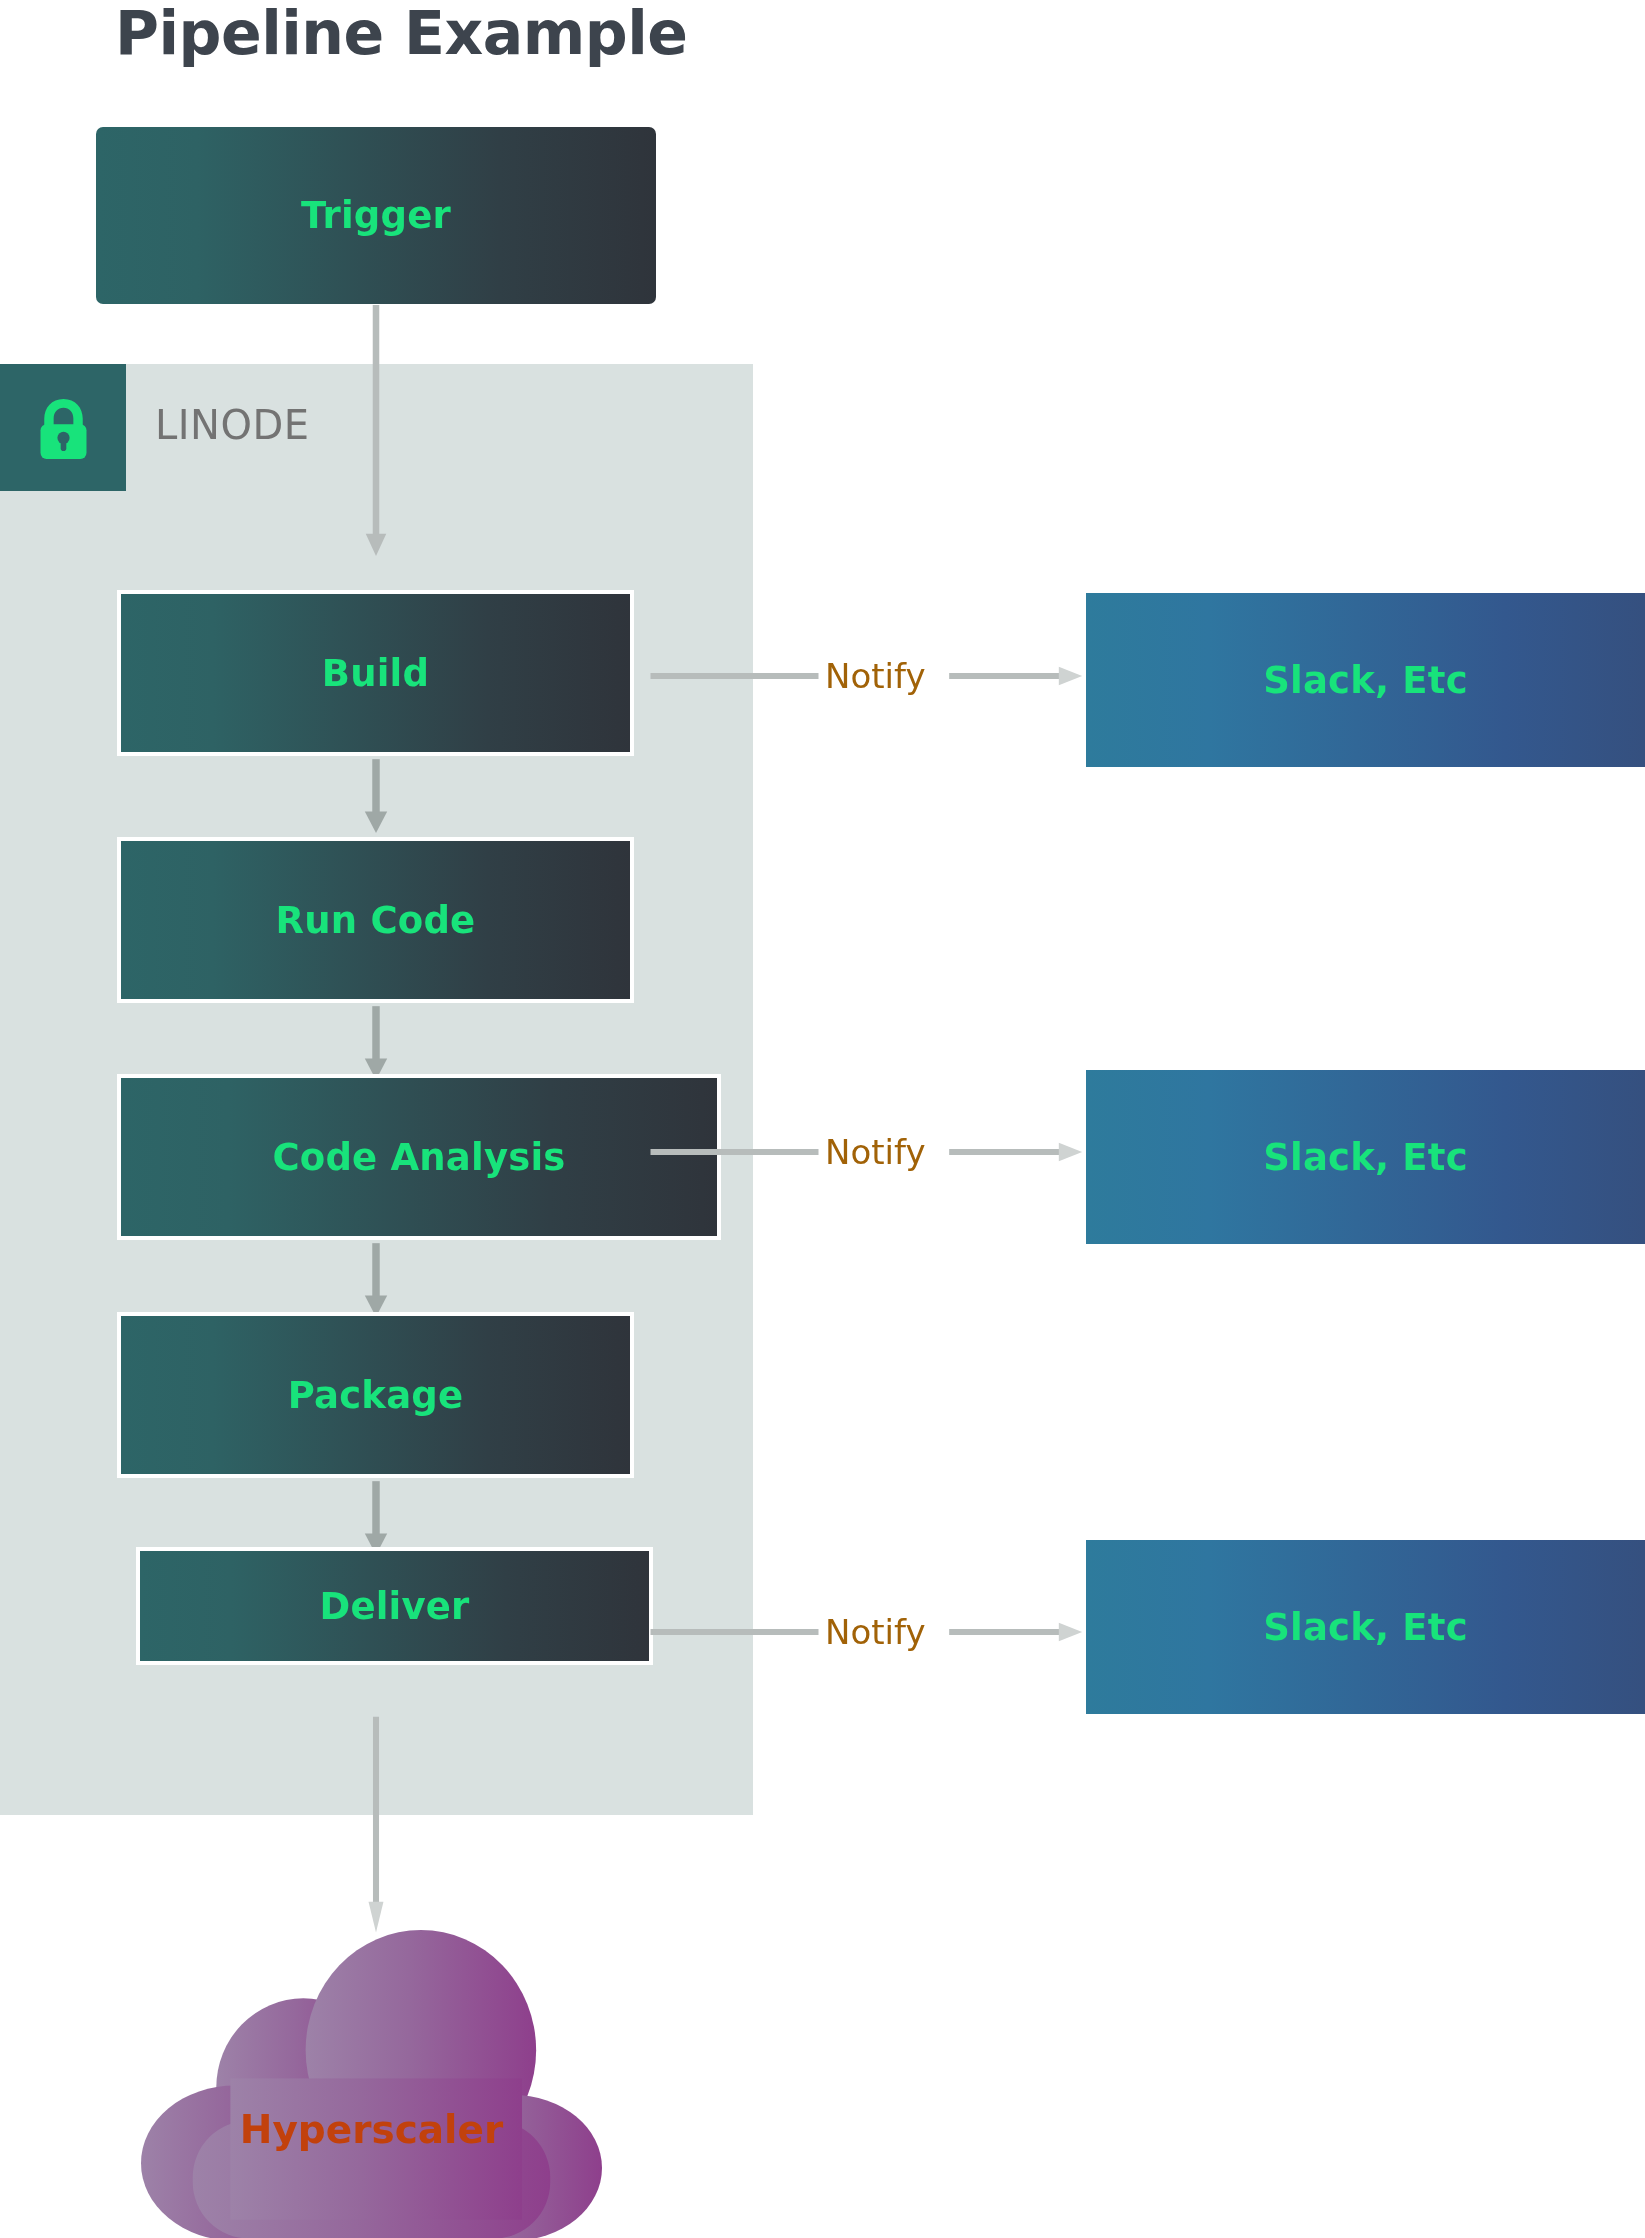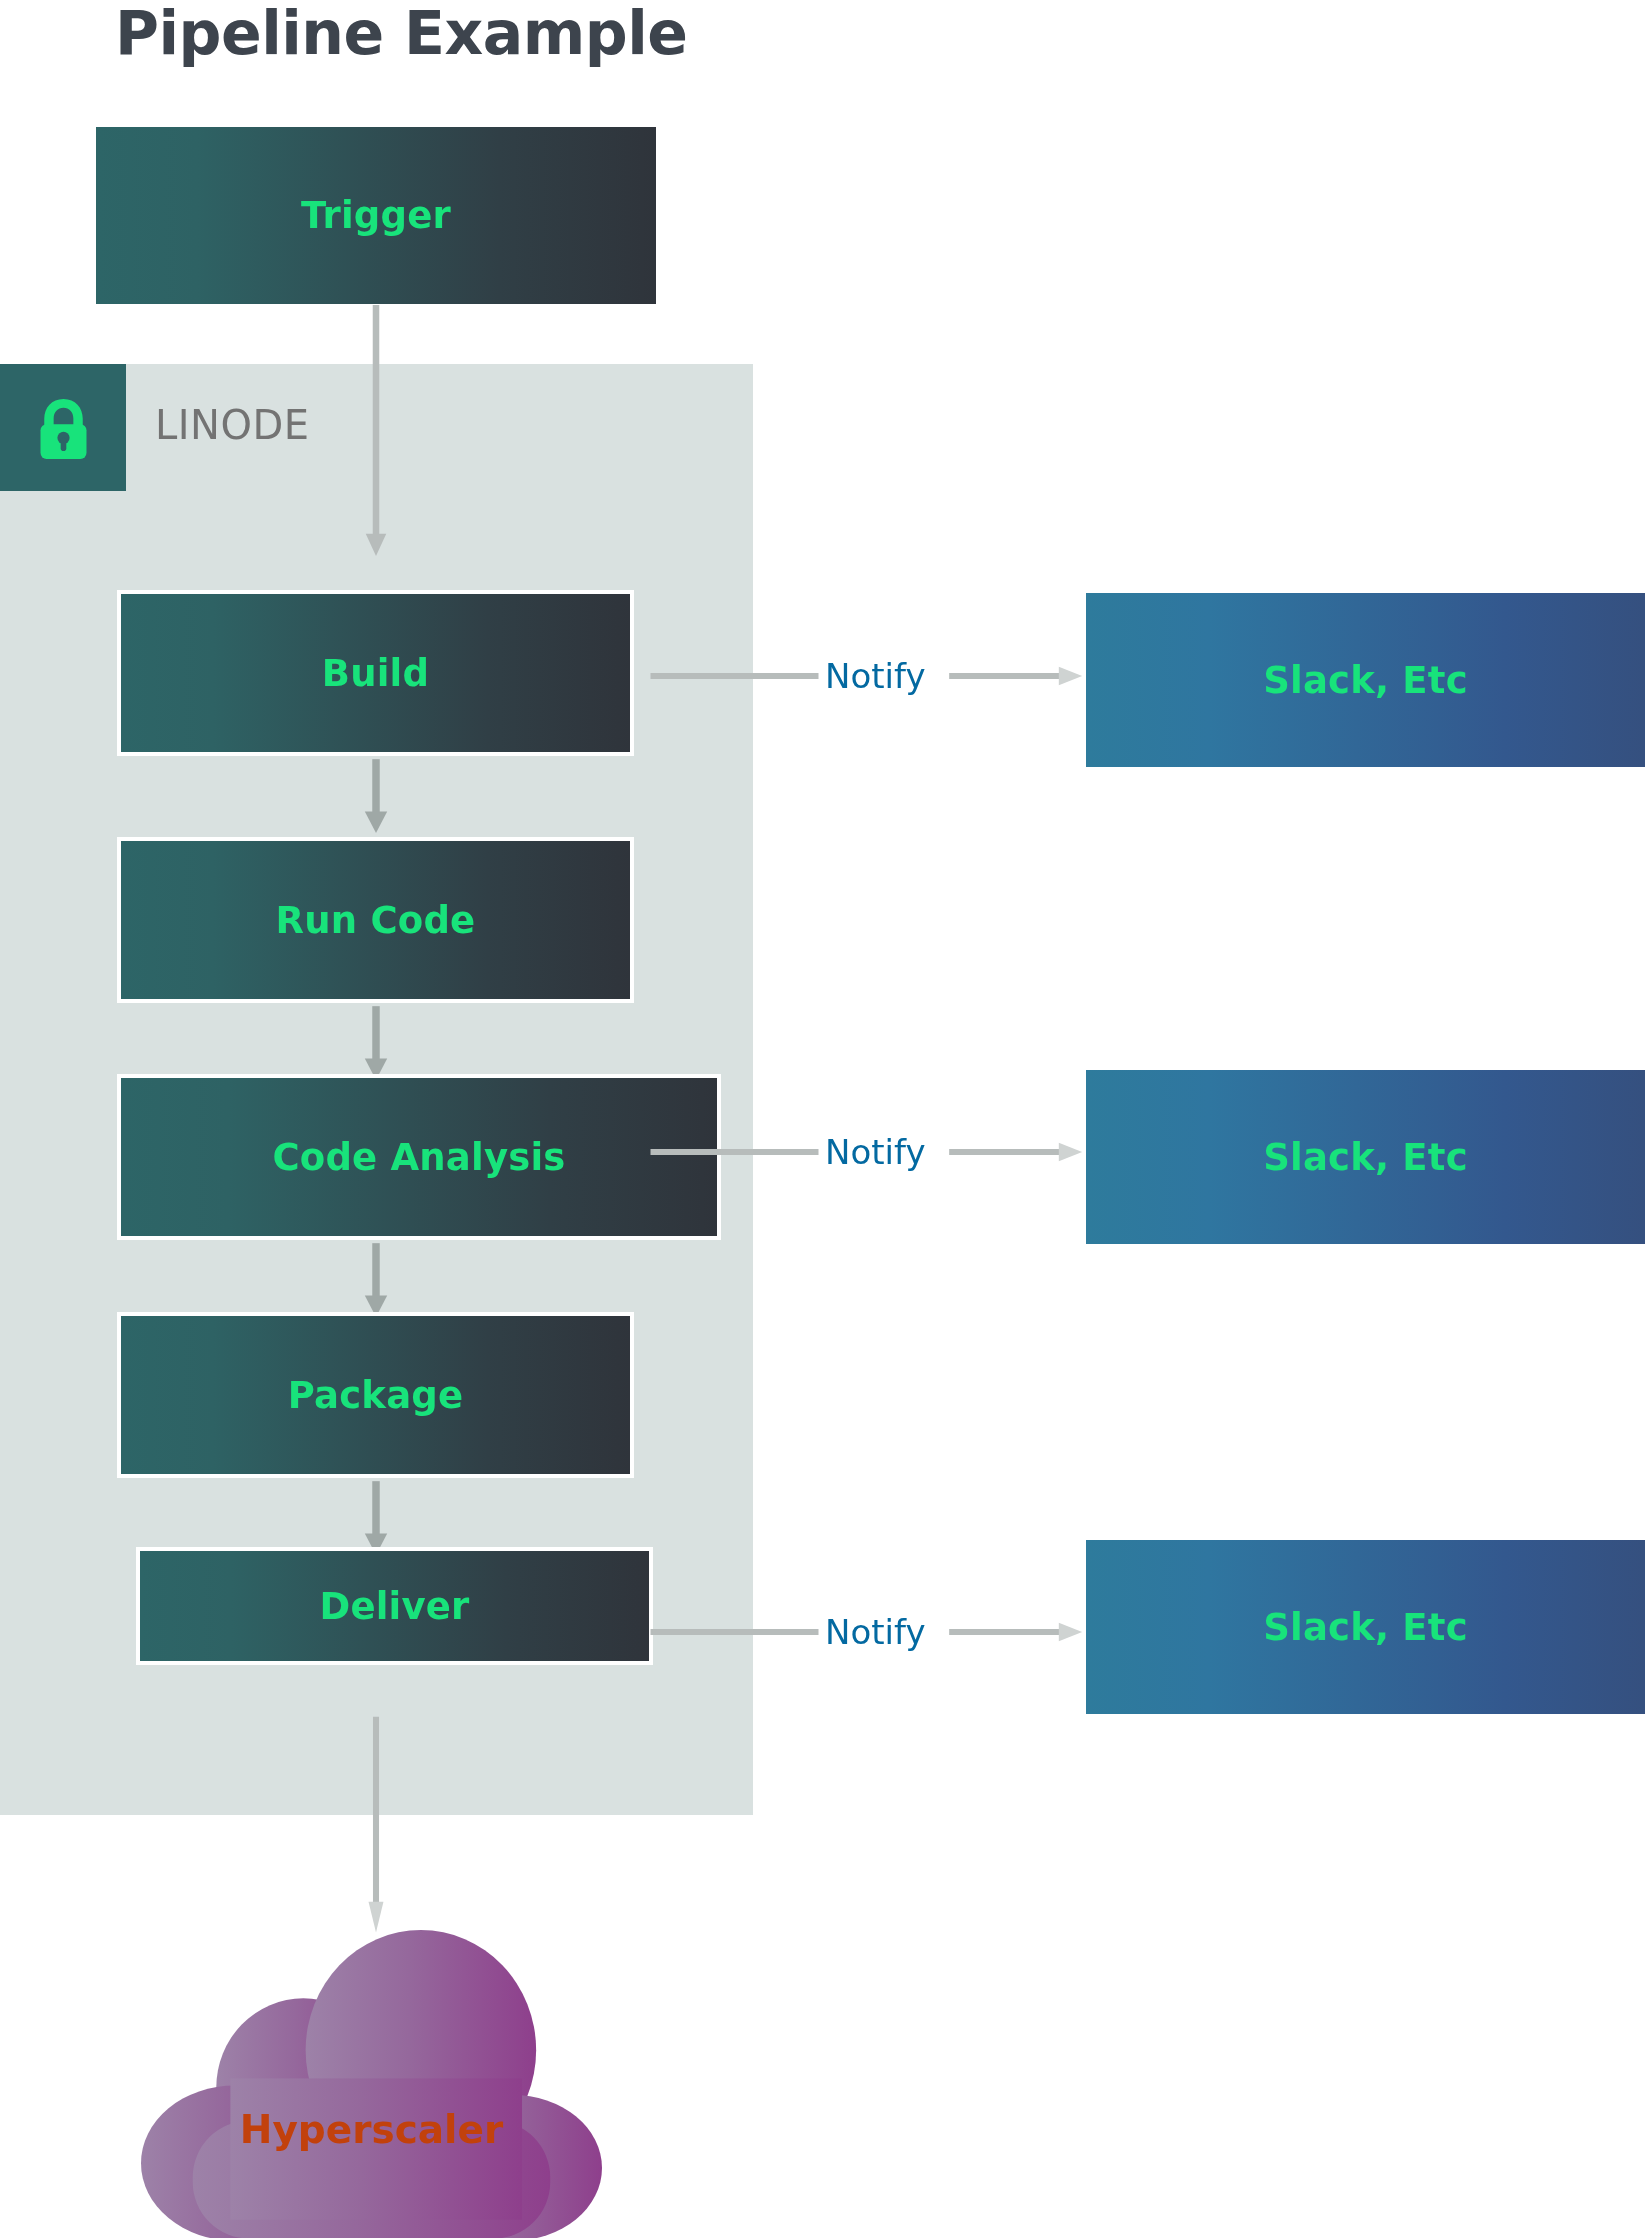--- a/index.html
+++ b/index.html
@@ -82,37 +82,38 @@
     position: absolute;
     inset: 0;
     background: linear-gradient(to right, #2d6567 0%, #2e6264 18%, #303f46 72%, #2f343b 100%);
   }
   .stage-box {
     border: 4.2px solid #ffffff;
     background: #14532d;
   }
   .trigger-box {
     background: linear-gradient(to right, #2d6567 0%, #2e6264 18%, #303f46 72%, #2f343b 100%);
+    border-radius: 7px;
   }
   .notify-box {
     background: linear-gradient(to right, #2e7b9c 0%, #2f76a0 22%, #33588e 75%, #35507f 100%);
   }
 
   
   .v-arrow, .h-arrow {
     position: absolute;
     overflow: visible;
   }
 
   
   .notify-text {
     position: absolute;
     font-family: "DejaVu Sans", sans-serif;
     font-size: 34px;
-    color: #0369a1;
+    color: #a16207;
     white-space: nowrap;
   }
 
   
   #cloud-shape {
     position: absolute;
     left: 141px;
     top: 1923px;
     width: 461px;
     height: 316px;

